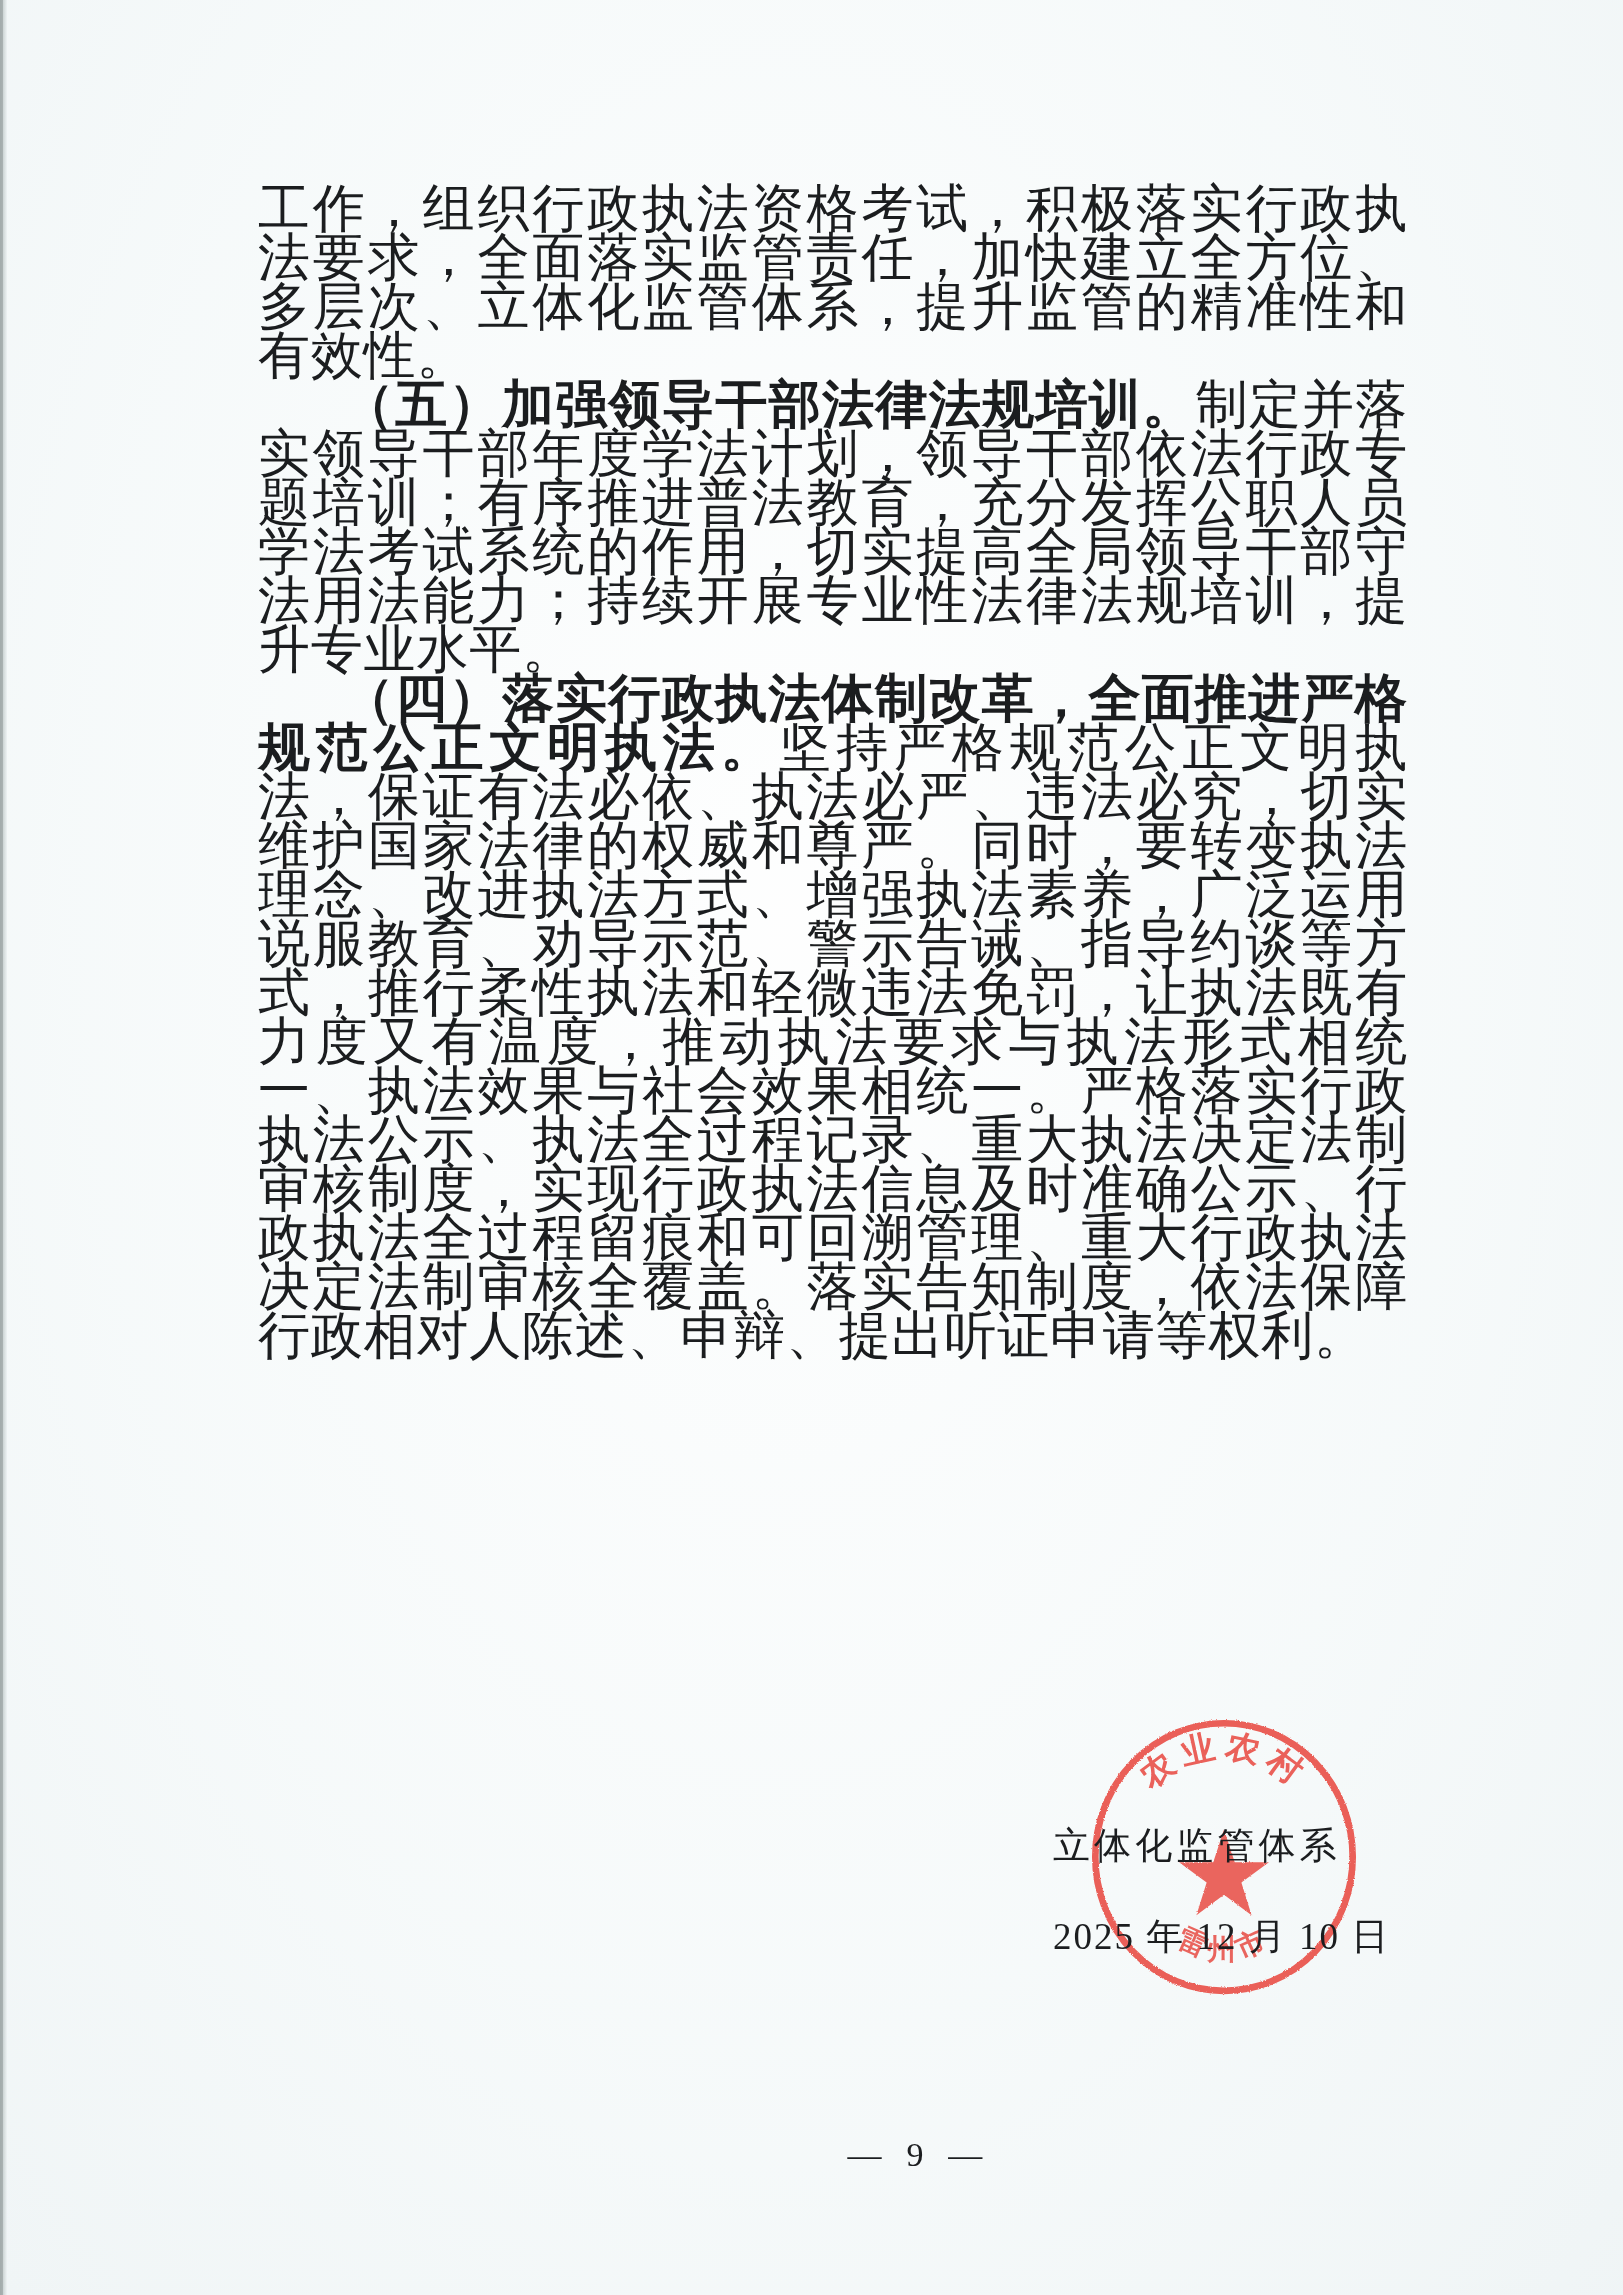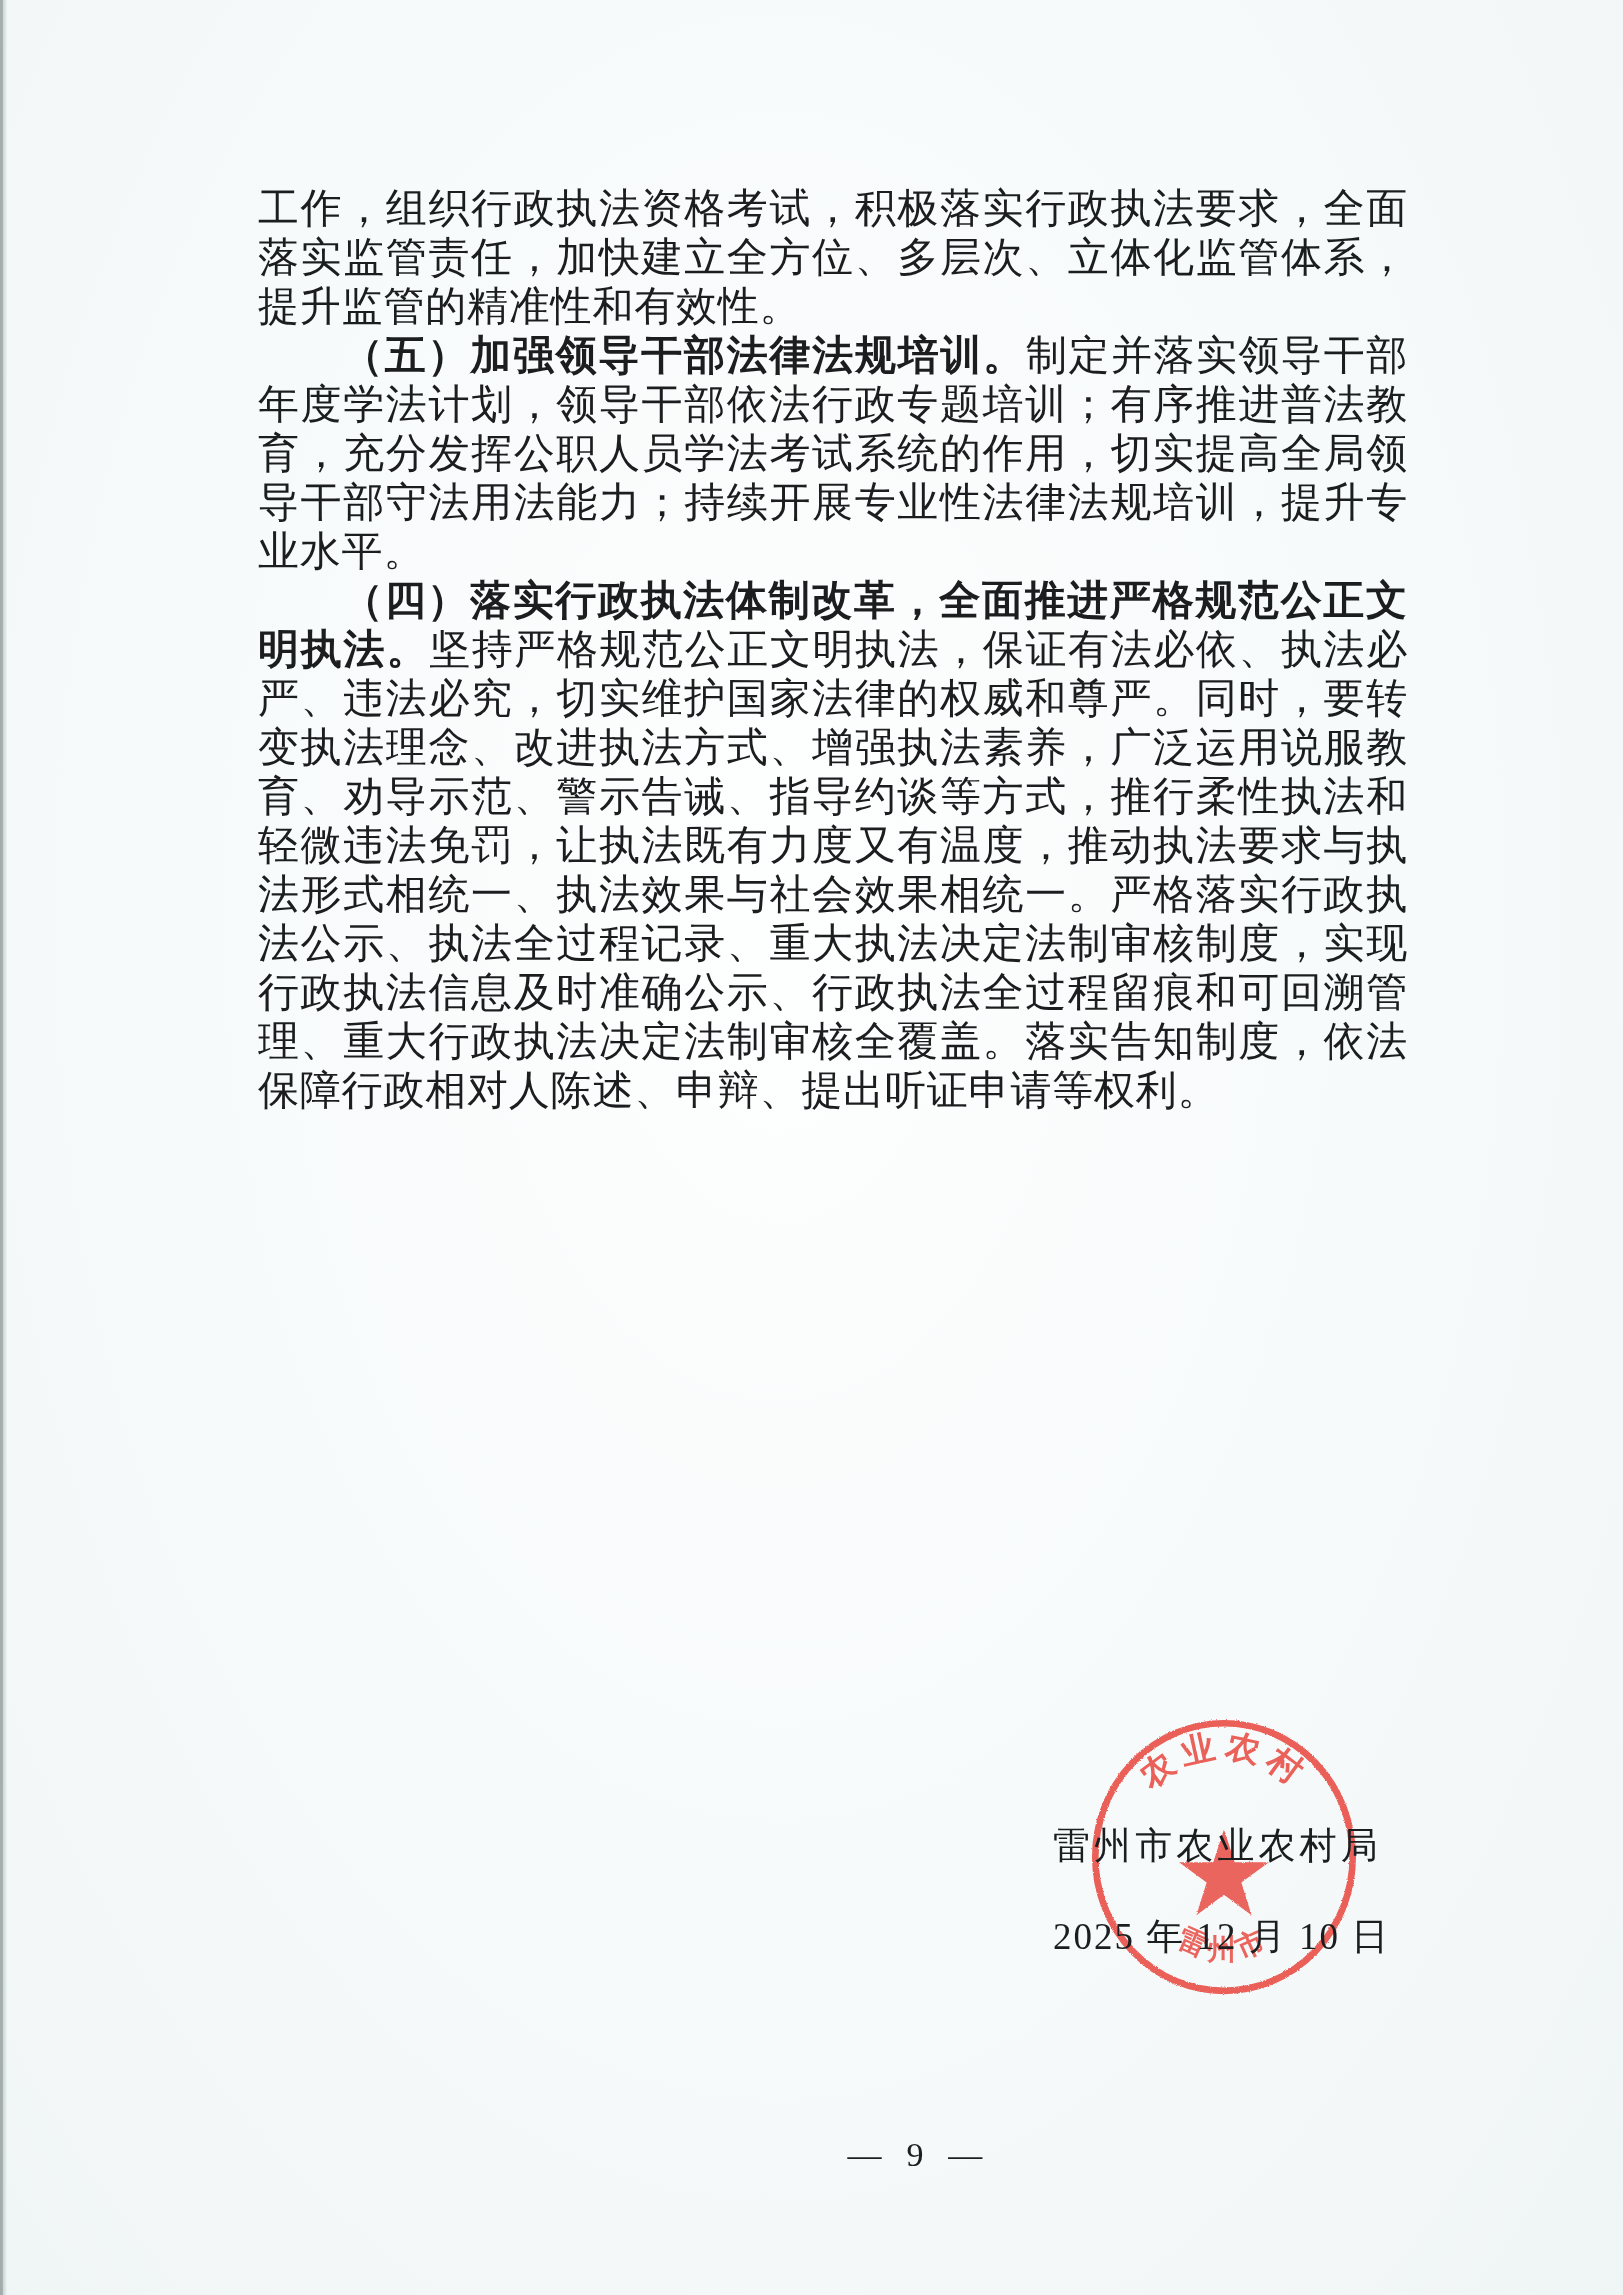--- a/index.html
+++ b/index.html
@@ -50,21 +50,21 @@
   
   .body-text {
     position: absolute;
     left: 258px;
     top: 184px;
     width: 1150px;
   }
 
   .para {
     margin: 0 0 0 0;
-    font-size: 41px;
+    font-size: 52px;
     line-height: 49px;
     color: #1b1d1f;
     letter-spacing: 0.8px;
     text-align: justify;
     text-justify: inter-character;
     word-break: break-all;
     font-weight: 400;
   }
 
   .para + .para {
@@ -182,21 +182,21 @@
         </text>
       </g>
 
       <g filter="url(#inkRough)">
         <polygon points="276,228 297,292 364,292 310,332 330,396 276,356 222,396 242,332 188,292 255,292" fill="#e8443c" opacity="0.88"></polygon>
       </g>
     </svg>
   </div>
 
   <div class="signature-block">
-    <div class="sig-org">雷州市农业农村局</div>
+    <div class="sig-org">立体化监管体系</div>
     <div class="sig-date">2025 年 12 月 10 日</div>
   </div>
 
   <div class="page-number">
     <span class="pn-inner">— 9 —</span>
   </div>
 
 </div>
 
 

